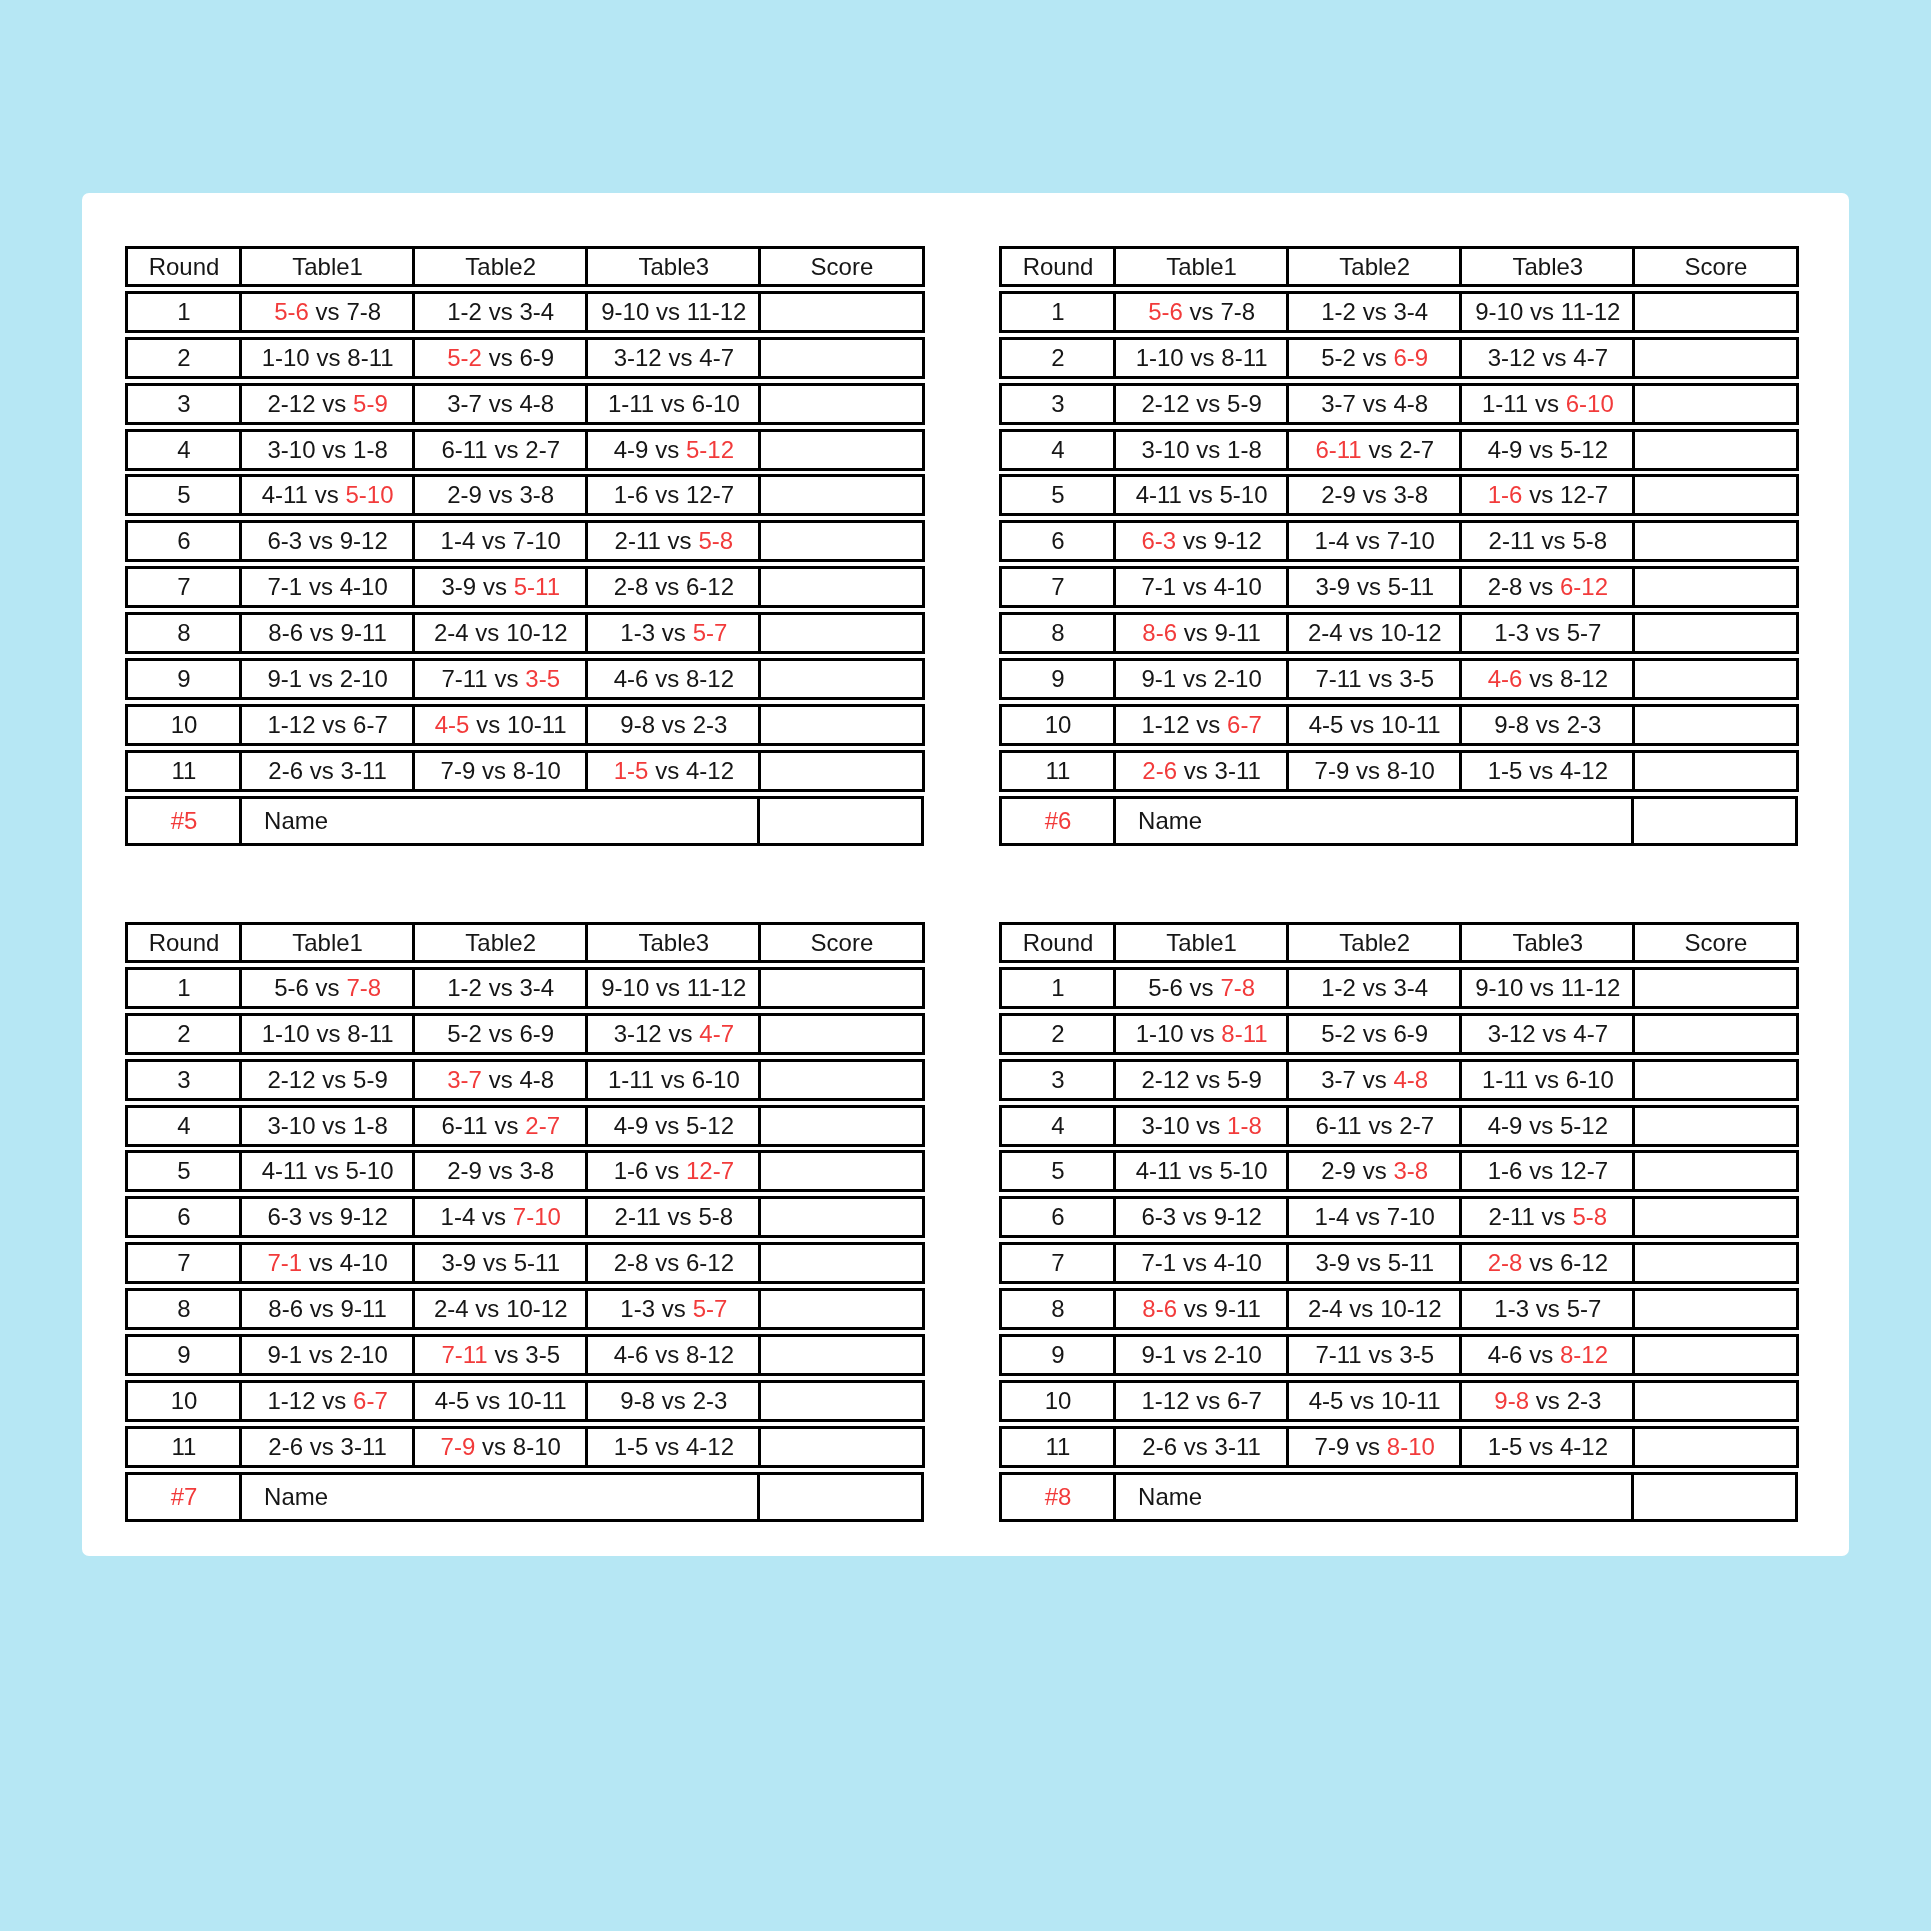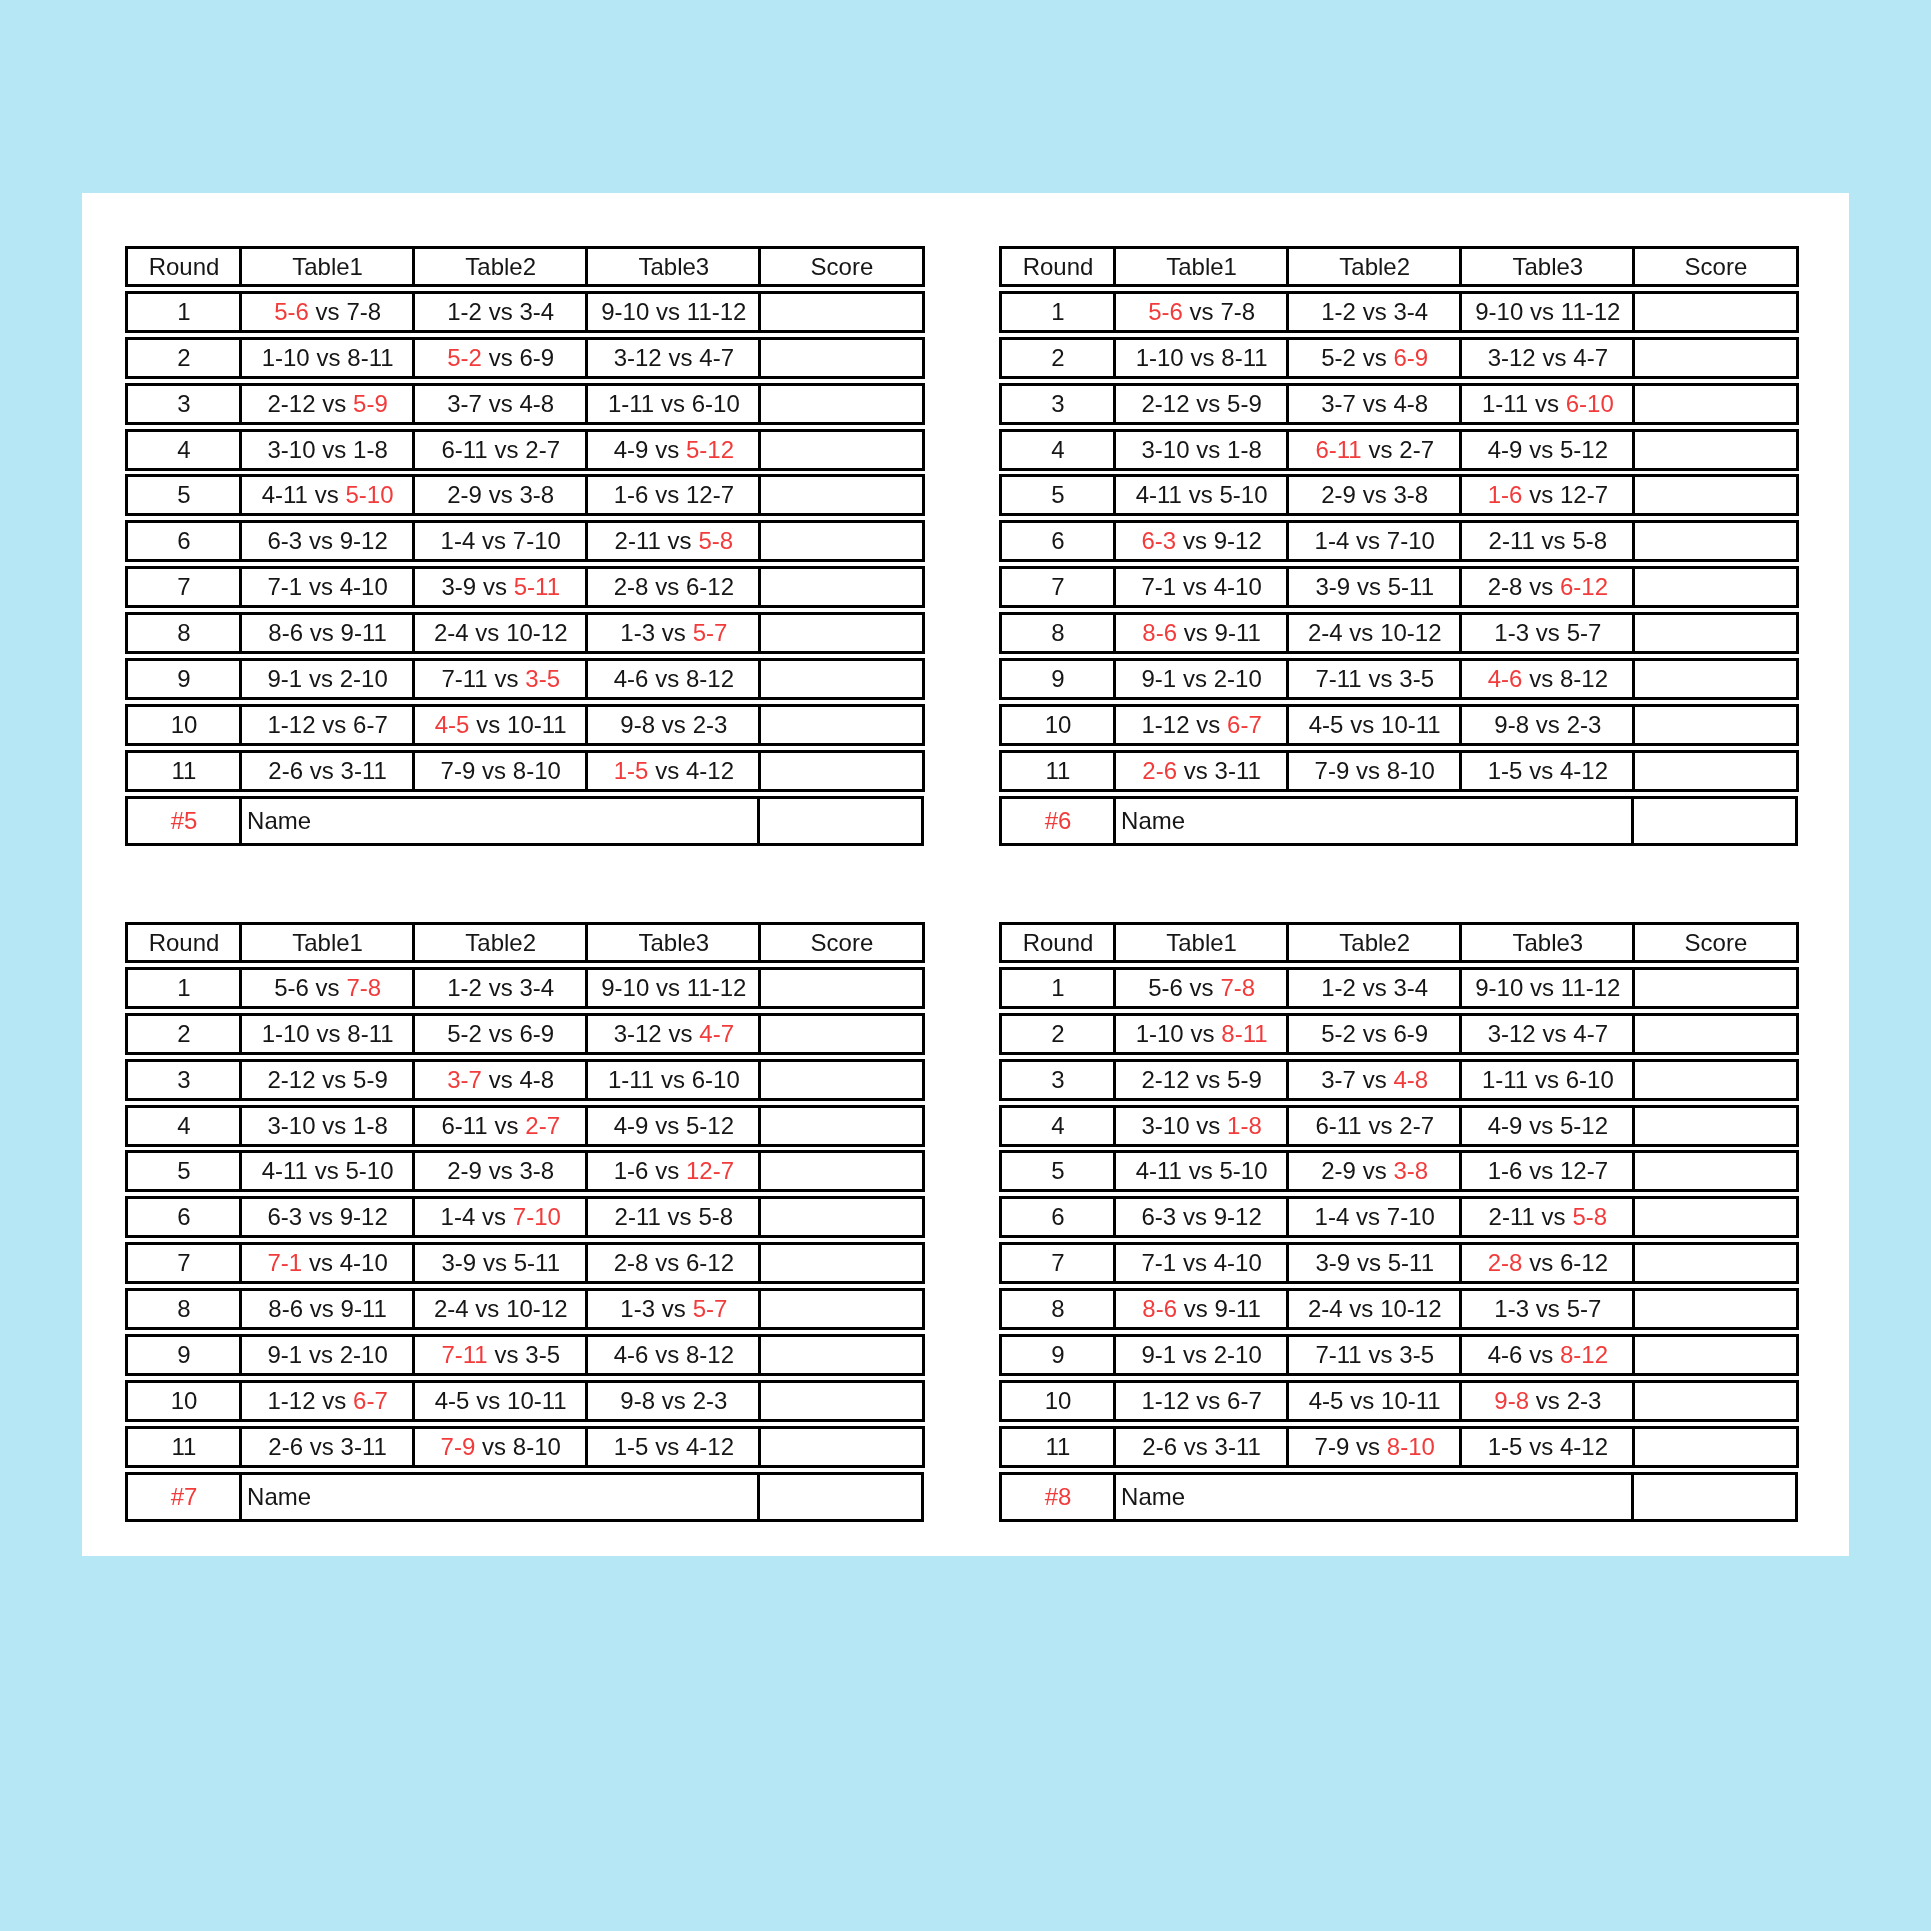--- a/index.html
+++ b/index.html
@@ -6,20 +6,21 @@
   body{
     width:1931px;height:1931px;
     background:#b6e7f4;
     font-family:"Liberation Sans", sans-serif;
     position:relative;
   }
   .sheet{
     position:absolute;left:82px;top:193px;
     width:1767px;height:1363px;
     background:#ffffff;
+    border-radius:7px;
   }
   .card{position:absolute;}
   .card.pos0{left:43px;top:53px;}
   .card.pos1{left:917px;top:53px;}
   .card.pos2{left:43px;top:729px;}
   .card.pos3{left:917px;top:729px;}
 
   .row{display:flex;margin-bottom:3.9px;}
   .cell{
     border:3.9px solid #000;
@@ -30,21 +31,21 @@
     height:42px;
     margin-left:-3.9px;
     white-space:nowrap;
   }
   .row .cell:first-child{margin-left:0;}
   .c0{width:118px;}
   .c1,.c2,.c3{width:177px;}
   .c4{width:167px;}
   .header-row .cell{height:41px;}
   .footer-row .cell{height:50px;}
-  .namecell{width:522px;justify-content:flex-start;padding-left:5px;}
+  .namecell{width:522px;justify-content:flex-start;padding-left:22px;}
   .vs{margin:0 6.8px;}
   .red{color:#f23b3b;}
 </style>
 </head>
 <body>
 
 <div class="sheet">
   <div class="card pos0">
       <div class="row header-row">
         <div class="cell c0">Round</div>

